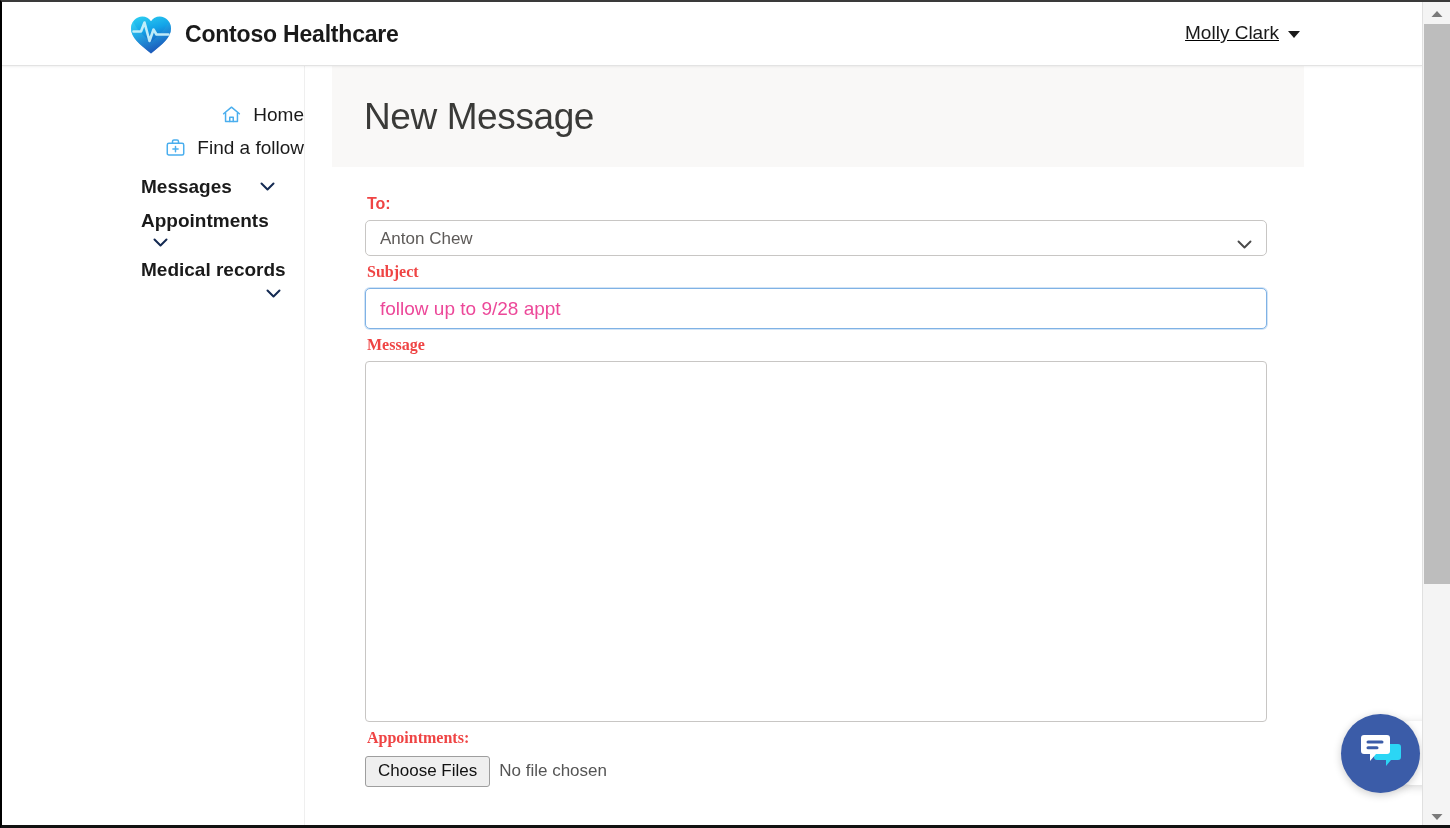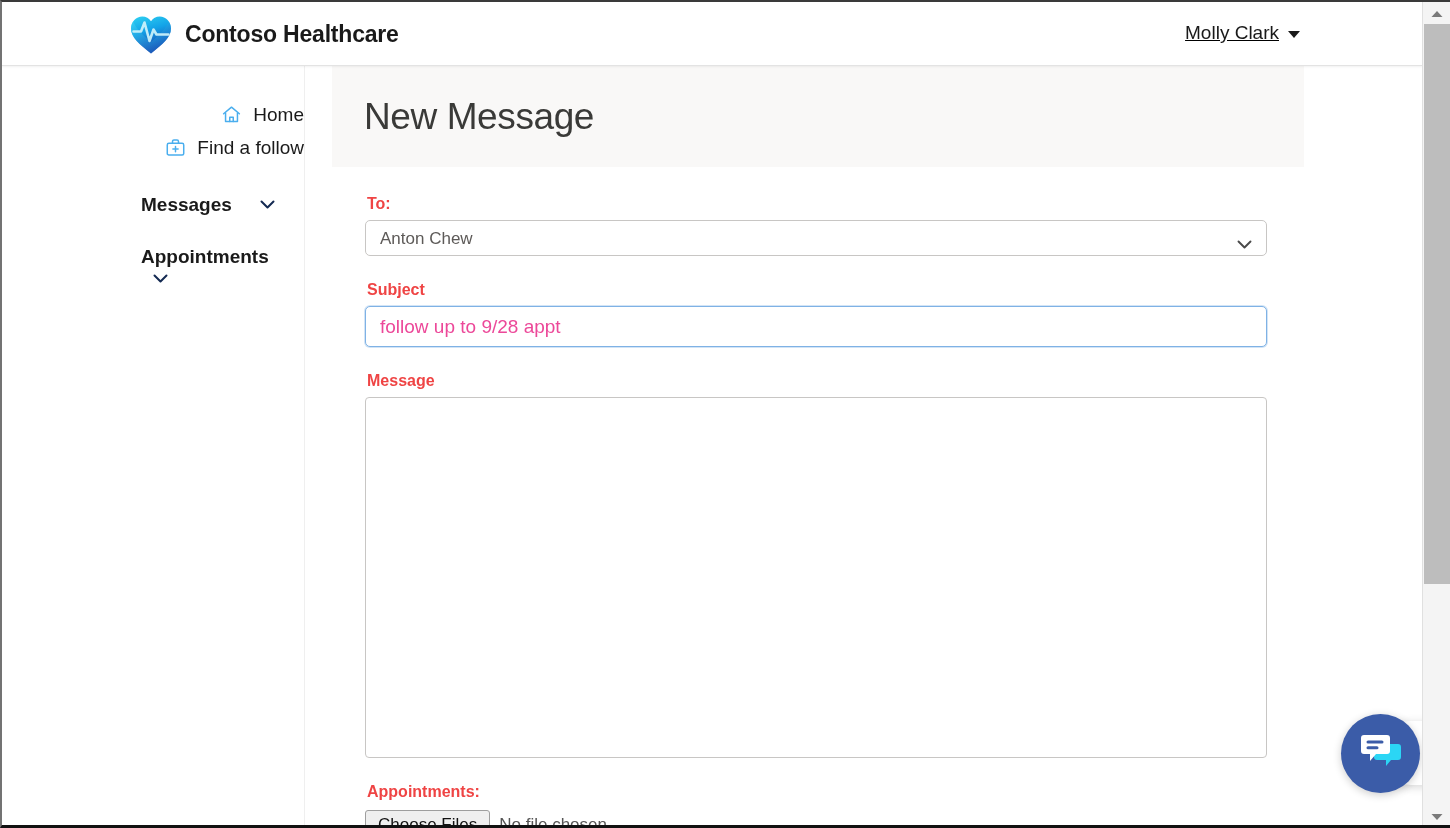--- a/index.html
+++ b/index.html
@@ -11,21 +11,21 @@
     overflow: hidden;
     font-family: "Liberation Sans", sans-serif;
     background: #ffffff;
   }
 
   #viewport {
     position: relative;
     width: 1450px;
     height: 828px;
     background: #ffffff;
-    border-left: 2px solid #737373;
+    border-left: 2px solid #000000;
     border-top: 2px solid #3a3a3a;
     border-bottom: 3px solid #111111;
     overflow: hidden;
   }
 
   
   #header {
     position: absolute;
     top: 0; left: 0;
     width: 1420px;
@@ -119,21 +119,21 @@
     font-weight: 400;
     white-space: nowrap;
   }
   .nav-icon { width: 21px; height: 21px; display: block; flex: none; }
 
   .nav-group {
     display: flex;
     align-items: flex-start;
     padding-left: 139px;
     padding-right: 20px;
-    margin-top: 30px;
+    margin-top: 12px;
     cursor: pointer;
     flex-wrap: wrap;
     max-width: 303px;
   }
   .nav-group .nav-label {
     font-size: 19px;
     font-weight: 700;
     color: #1a1a1a;
     white-space: nowrap;
   }
@@ -186,21 +186,21 @@
     padding: 28px 36px 0 33px;
   }
 
   .field-label {
     font-size: 16px;
     font-weight: 700;
     color: #ef4444;
     margin: 0 0 7px 2px;
     display: block;
   }
-  .field-label.spaced { margin-top: 25px; }
+  .field-label.spaced { margin-top: 7px; font-family: Liberation Serif, serif; }
 
   .select-wrap { position: relative; }
   #recipient-select {
     width: 902px;
     height: 36px;
     border: 1px solid #c8c6c4;
     border-radius: 5px;
     background: #ffffff;
     font-family: "Liberation Sans", sans-serif;
     font-size: 17px;
@@ -421,20 +421,28 @@
 
       <div class="nav-group" id="nav-group-appointments">
         <span class="nav-label">Appointments</span>
         <span class="chev">
           <svg width="15" height="9" viewBox="0 0 15 9" fill="none" stroke="#142a52" stroke-width="2" stroke-linecap="round" stroke-linejoin="round">
               <path d="M1.5 1.5 L7.5 7.5 L13.5 1.5"></path>
             </svg>
         </span>
       </div>
 
+      <div class="nav-group" id="nav-group-medical">
+        <span class="nav-label">Medical records</span>
+        <span class="chev">
+          <svg width="15" height="9" viewBox="0 0 15 9" fill="none" stroke="#142a52" stroke-width="2" stroke-linecap="round" stroke-linejoin="round">
+              <path d="M1.5 1.5 L7.5 7.5 L13.5 1.5"></path>
+            </svg>
+        </span>
+      </div>
 
     </nav>
 
     <main id="main">
       <section id="content-card">
 
         <div id="card-header">
           <h1 id="page-title">New Message</h1>
         </div>
 

